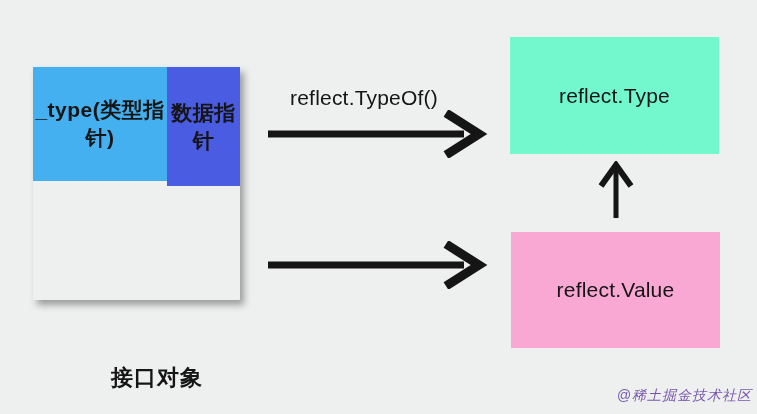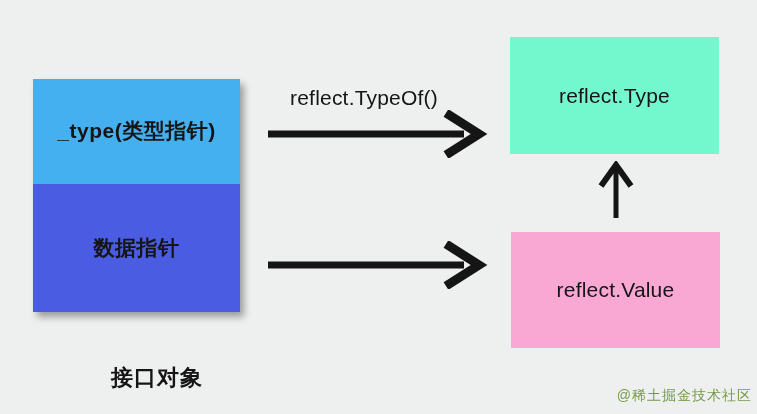--- a/index.html
+++ b/index.html
@@ -8,34 +8,34 @@
     -webkit-font-smoothing: antialiased;
   }
   .stage {
     position: relative;
     width: 757px;
     height: 414px;
     overflow: hidden;
   }
   .iface-box {
     position: absolute;
-    left: 33px; top: 79px;
+    left: 33px; top: 67px;
     width: 207px; height: 233px;
     display: flex;
-    flex-direction: column;
+    flex-direction: row;
     box-shadow: 4px 5px 7px rgba(0,0,0,0.35);
   }
   .iface-cell {
     display: flex;
     align-items: center;
     justify-content: center;
     text-align: center;
   }
   .iface-cell-top { height: 114px; }
-  .iface-cell-bottom { height: 139px; }
+  .iface-cell-bottom { height: 119px; }
   .iface-label {
     font-size: 21px;
     font-weight: 700;
     letter-spacing: 0.5px;
   }
   .rbox {
     position: absolute;
     display: flex;
     align-items: center;
     justify-content: center;
@@ -113,14 +113,14 @@
   <svg class="arrow-svg arrow-up" width="38" height="60" viewBox="0 0 38 60" style="stroke: rgb(21, 21, 21);">
     <path d="M19,7 V57" stroke-width="5" fill="none"></path>
     <path d="M4,25 L19,4 L34,25" stroke-width="6" fill="none" stroke-linejoin="miter"></path>
   </svg>
 
   <div class="rbox rbox-value" style="background: #f9a8d4;">
     <span class="rbox-label">reflect.Value</span>
   </div>
 
 
-  <div class="watermark" style="color: #4d7c0f;">@稀土掘金技术社区</div>
+  <div class="watermark" style="color: #4c1d95; font-style: italic;">@稀土掘金技术社区</div>
 </div>
 
 </body></html>

